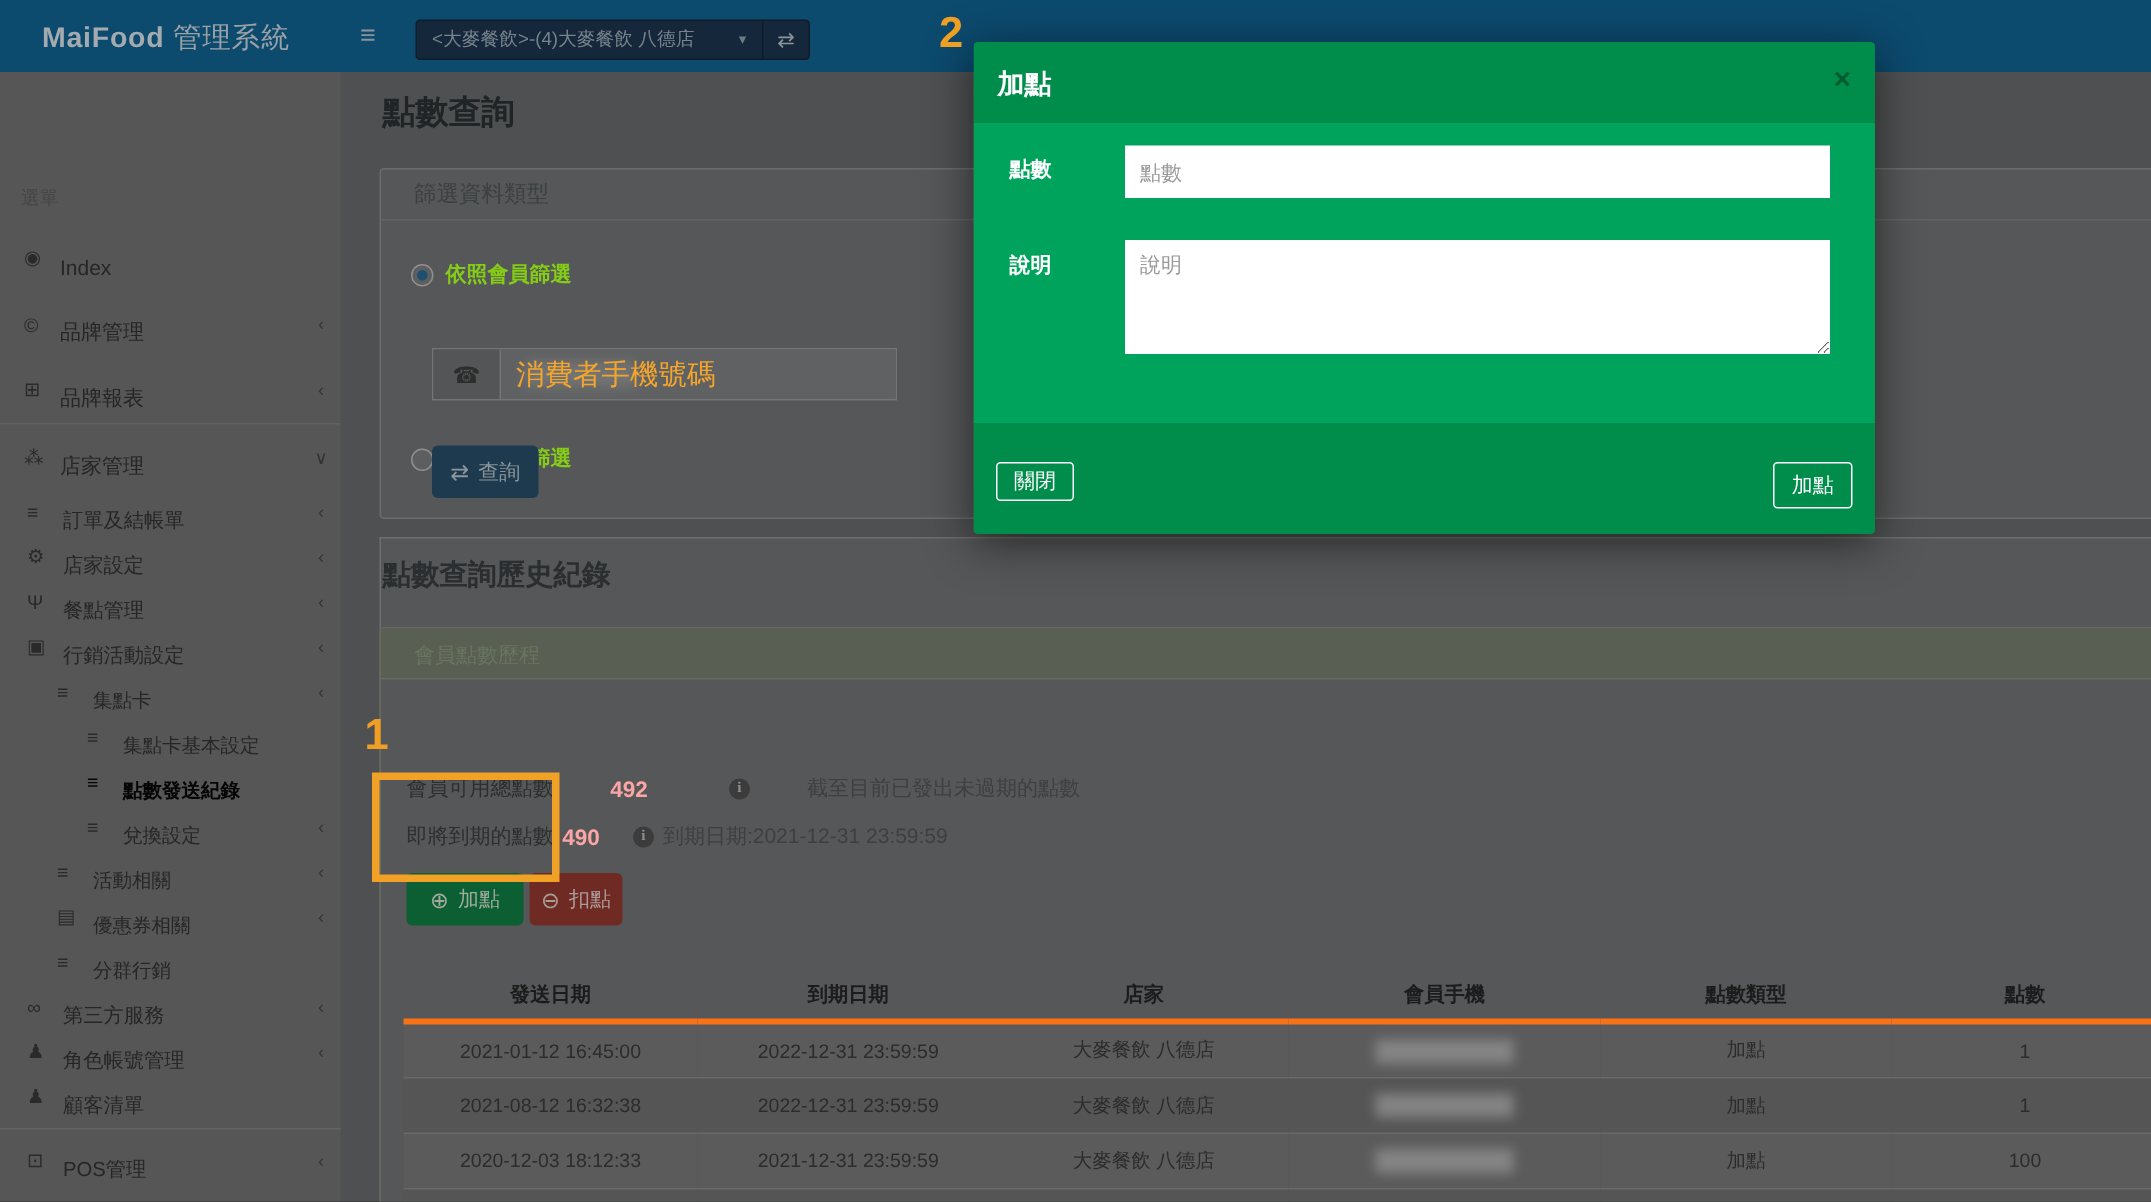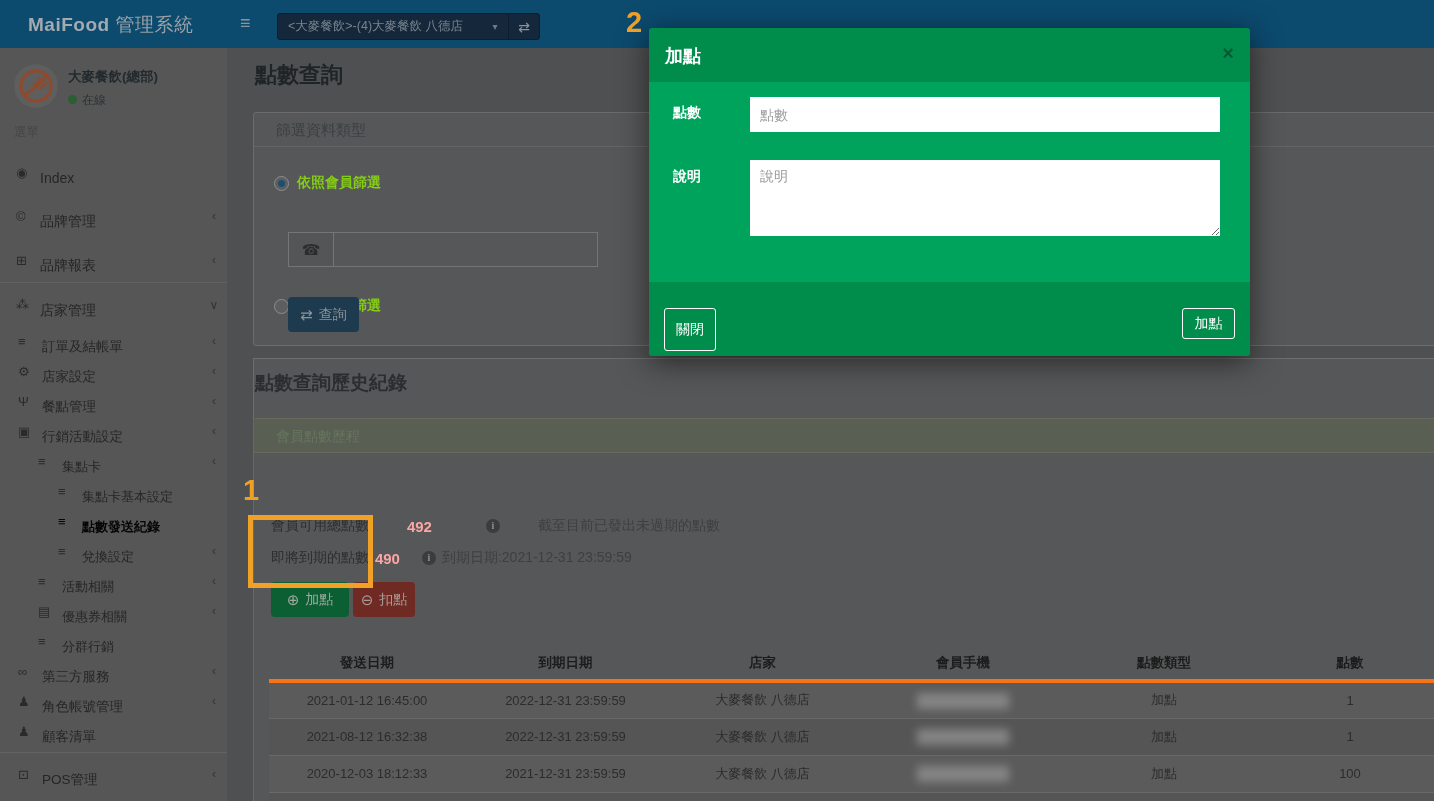--- a/index.html
+++ b/index.html
@@ -86,21 +86,21 @@
   #modal-header { position:relative; height:54px; background:#008d4c; }
   #modal-title { position:absolute; left:16px; top:16px; font-size:18px; font-weight:bold; color:#fff; }
   #modal-close { position:absolute; right:16px; top:14px; font-size:20px; font-weight:bold; color:rgba(0,0,0,.35); cursor:pointer; }
   #modal-body { position:relative; height:200px; background:#00a35b; }
   .m-label { position:absolute; left:24px; font-size:14px; font-weight:bold; color:#fff; }
   #points-field { position:absolute; left:101px; top:15px; width:470px; height:35px; border:none; padding:0 10px; font-size:14px; color:#333; background:#fff; }
   #desc-field { position:absolute; left:101px; top:78px; width:470px; height:76px; border:none; padding:8px 10px; font-size:14px; color:#333; background:#fff; resize:vertical; font-family:inherit; }
   #points-field::placeholder, #desc-field::placeholder { color:#9a9a9a; }
   #modal-footer { position:relative; height:74px; background:#008d4c; }
   .m-btn { position:absolute; background:transparent; border:1px solid #fff; border-radius:3px; color:#fff; font-size:14px; cursor:pointer; }
-  #modal-close-btn { left:15px; top:26px; width:52px; height:43px; }
+  #modal-close-btn { left:15px; top:26px; width:52px; height:26px; }
   #modal-submit-btn { left:533px; top:26px; width:53px; height:31px; }
 
   
   .ann-num { position:absolute; font-size:29px; font-weight:bold; color:#f09f25; }
   #ann-1 { left:243px; top:474px; }
   #ann-2 { left:626px; top:6px; }
   #ann-box { position:absolute; left:248px; top:515px; width:125px; height:73px; border:5px solid #f0a126; }
 </style>
 </head>
 <body>
@@ -112,32 +112,20 @@
     <div class="nav-burger">≡</div>
     <div class="store-select">
       <span class="sel-text">&lt;大麥餐飲&gt;-(4)大麥餐飲 八德店</span>
       <span class="sel-caret">▾</span>
       <span class="sel-div"></span>
       <span class="sel-swap">⇄</span>
     </div>
   </header>
 
   <aside id="sidebar">
-    <div class="user-panel">
-      <div class="avatar">
-        <svg width="44" height="44" viewBox="0 0 44 44">
-          <circle cx="22" cy="22" r="15" fill="none" stroke="#8f4a2c" stroke-width="3"></circle>
-          <path d="M12 30 Q22 24 33 12" fill="none" stroke="#8f4a2c" stroke-width="3" stroke-linecap="round"></path>
-          <path d="M20 20 q5 -1 6 -6" fill="none" stroke="#8f4a2c" stroke-width="2.5" stroke-linecap="round"></path>
-          <path d="M25 24 q5 -1 7 -5" fill="none" stroke="#8f4a2c" stroke-width="2.5" stroke-linecap="round"></path>
-        </svg>
-      </div>
-      <div class="user-name">大麥餐飲(總部)</div>
-      <div class="user-status"><span class="status-dot"></span><span>在線</span></div>
-    </div>
     <div class="menu-label">選單</div>
     <nav id="menu">
       <div class="sn-item lvlA">
           <span class="sn-icon">◉</span>
           <span class="sn-label">Index</span>
           <span class="sn-chev"></span>
         </div>
       <div class="sn-item lvlA">
           <span class="sn-icon">©</span>
           <span class="sn-label">品牌管理</span>
@@ -236,20 +224,24 @@
     <h1 class="page-title">點數查詢</h1>
 
     <section class="panel" id="filter-panel">
       <div class="panel-hd">篩選資料類型</div>
       <div class="radio-row" style="left:20px; top:61px;">
         <span class="radio checked"></span>
         <span class="radio-label">依照會員篩選</span>
       </div>
       <div id="phone-group">
         <div id="phone-addon">☎</div>
+        <div id="phone-input">
+          <div id="phone-blur"></div>
+          <div id="phone-annotation">消費者手機號碼</div>
+        </div>
       </div>
       <div class="radio-row" style="left:20px; top:184px;">
         <span class="radio"></span>
         <span class="radio-label">依照日期篩選</span>
       </div>
       <button class="btn" id="search-btn">
         <span class="circ">⇄</span>
         <span>查詢</span>
       </button>
     </section>

